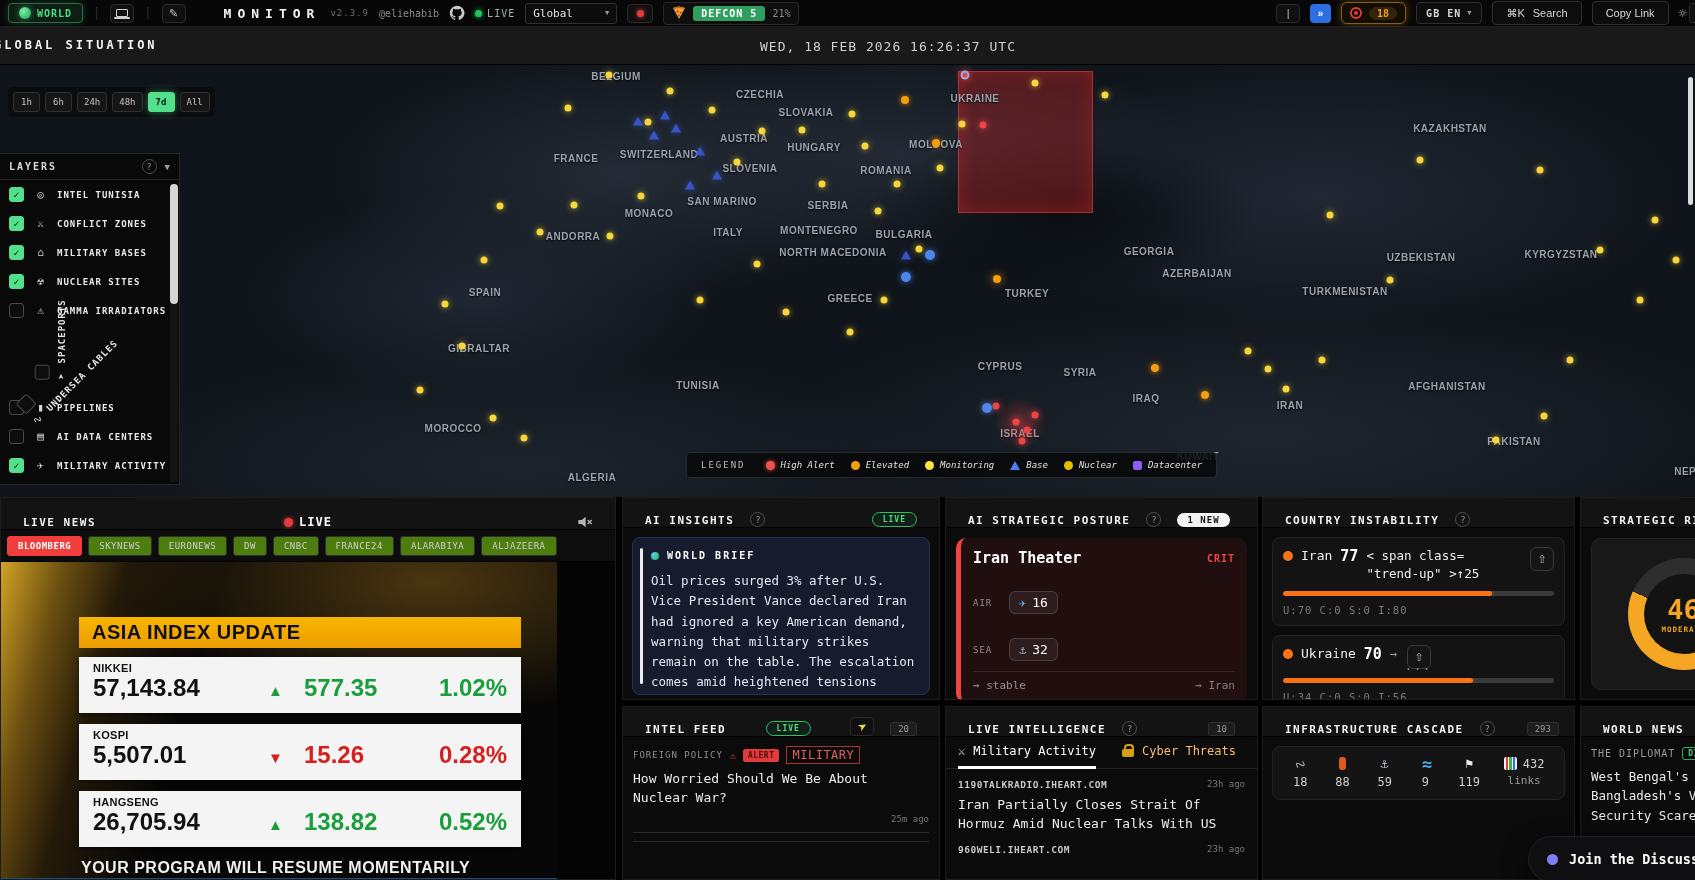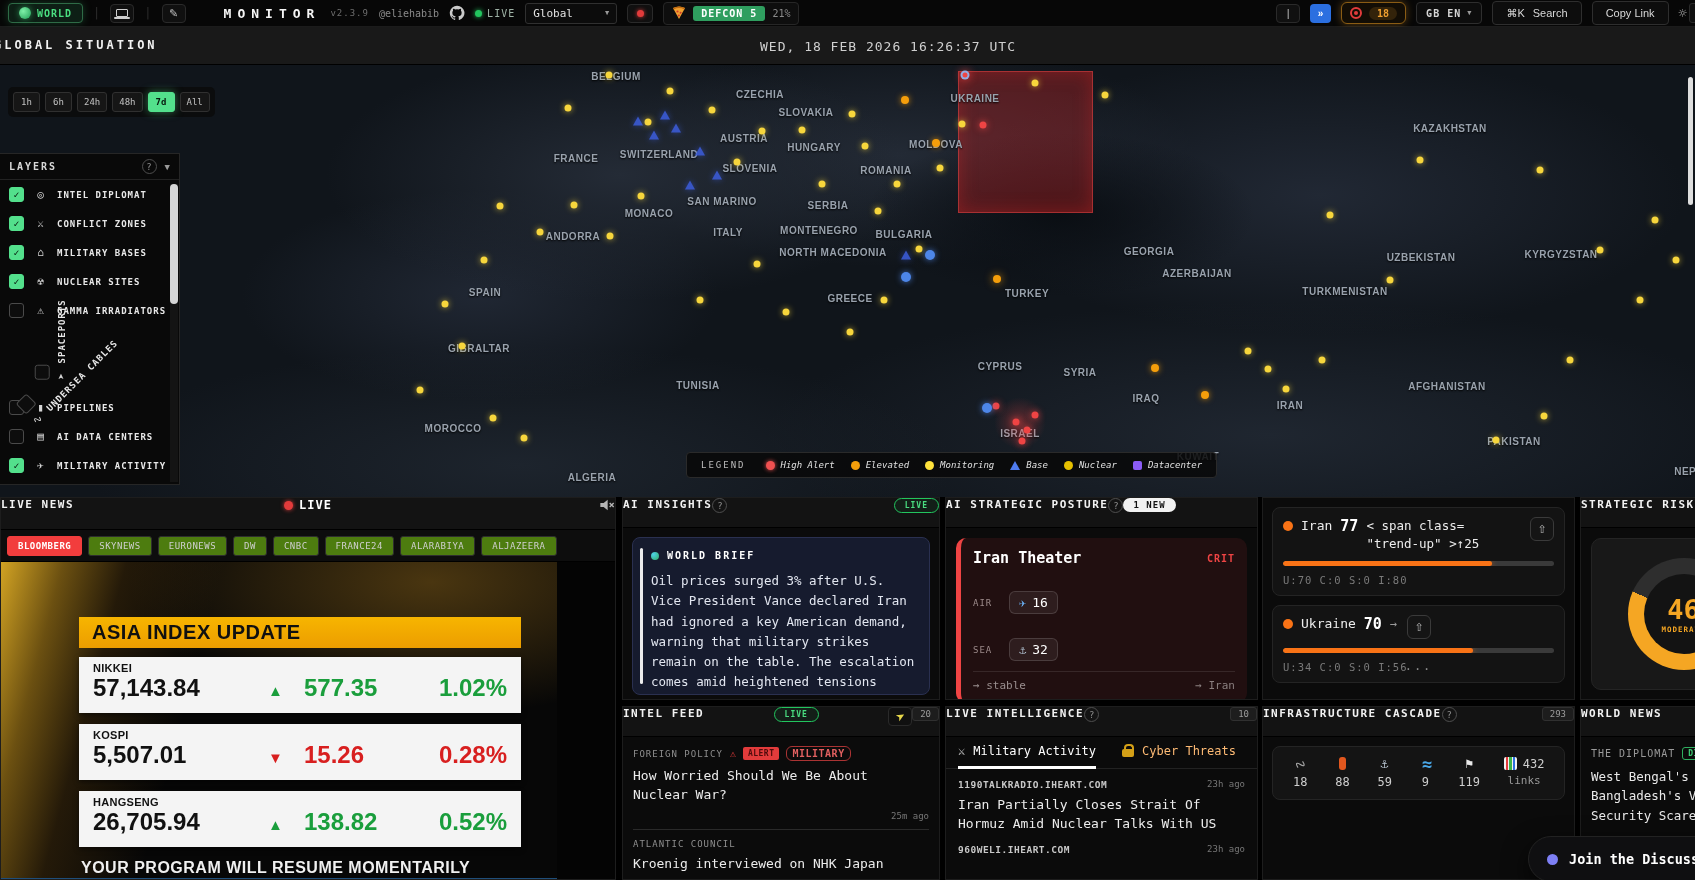--- a/index.html
+++ b/index.html
@@ -100,21 +100,21 @@
   .sw-red .sw { background:#f05050; box-shadow:0 0 4px #f05050; }
   .sw-orange .sw { background:#f59e0b; }
   .sw-yellow .sw { background:#ffe23c; }
   .sw-tri .sw { width:0; height:0; border-radius:0; border-left:5px solid transparent; border-right:5px solid transparent; border-bottom:9px solid #4f7cf0; background:none; }
   .sw-gold .sw { background:#e6c000; }
   .sw-purple .sw { background:#8b5cf6; border-radius:2px; }
 
   
   .bottom { position:absolute; left:0; top:497px; width:1695px; height:383px; background:#000; }
   .panel { position:absolute; background:#0b0b0b; border:1px solid #1d1d1d; overflow:hidden; }
-  .p-hd { display:flex; align-items:flex-start; gap:0; height:30px; padding:0 0; background:#131313; border-bottom:1px solid #000; }
+  .p-hd { display:flex; align-items:flex-end; gap:16px; height:30px; padding:0 22px; background:#131313; border-bottom:1px solid #000; }
   .p-title { font-size:11px; font-weight:bold; letter-spacing:1.5px; color:#f2f2f2; white-space:nowrap; }
   .live-pill { border:1px solid #22c55e; color:#4ade80; background:rgba(34,197,94,.07); font-size:8px; font-weight:bold; letter-spacing:1px; padding:2px 10px; border-radius:999px; }
   .cnt-badge { background:#1d1d1d; border:1px solid #303030; color:#9a9a9a; font-size:9px; padding:1px 7px; border-radius:3px; }
   .new-pill { background:#f2f2f2; color:#111; font-size:9px; font-weight:bold; letter-spacing:1px; padding:2px 10px; border-radius:999px; }
 
   
   .ln-hd { height:32px; }
   .ln-live { position:absolute; left:50%; transform:translateX(-50%); display:flex; align-items:center; gap:6px; font-size:12px; font-weight:bold; color:#fff; letter-spacing:1px; }
   .ln-live .dot-red { width:9px; height:9px; }
   .mute { margin-left:auto; }
@@ -148,21 +148,21 @@
   .brief-dot { width:8px; height:8px; border-radius:50%; background:radial-gradient(circle at 30% 30%, #4fd0e8, #2faf62); }
   .brief-label { font-size:10px; font-weight:bold; letter-spacing:2px; color:#fff; }
   .brief-text { font-size:12.5px; color:#e2e6f0; line-height:1.62; }
 
   
   .if-item { padding:9px 10px 0 10px; }
   .meta-row { display:flex; align-items:center; gap:7px; }
   .src { font-size:9px; color:#8f8f8f; letter-spacing:1px; }
   .warn-ic { color:#e23b3b; font-size:10px; }
   .b-alert { background:#e23b3b; color:#4d0c0c; font-size:8px; font-weight:bold; padding:2px 5px; border-radius:2px; letter-spacing:.5px; }
-  .b-mil { border:1px solid #a33; color:#e06060; font-size:10px; font-weight:bold; padding:1px 5px; border-radius:6px; letter-spacing:.5px; }
+  .b-mil { border:1px solid #a33; color:#e06060; font-size:12px; font-weight:normal; padding:1px 5px; border-radius:0; letter-spacing:.5px; }
   .headline { font-size:13px; color:#ececec; line-height:1.45; margin-top:6px; }
   .time-r { display:block; text-align:right; font-size:9px; color:#777; margin-top:6px; }
   .if-div { border:none; border-top:1px solid #2a2a2a; margin:8px 10px 0 10px; }
 
   
   .sp-card { margin:10px 10px 0 10px; background:rgba(150,40,45,.16); border-left:5px solid #ef4444; border-radius:10px; padding:11px 12px; }
   .sp-top { display:flex; align-items:center; }
   .sp-name { font-size:15px; font-weight:bold; color:#fff; }
   .sp-crit { margin-left:auto; color:#ef4444; font-size:10px; font-weight:bold; letter-spacing:1px; }
   .sp-stat { display:flex; align-items:center; gap:10px; margin-top:24px; }
@@ -459,21 +459,21 @@
     <div class="layers-hd">
       <span class="layers-title">LAYERS</span>
       <span class="qc"></span>
       <span class="filter-caret">▼</span>
     </div>
     <div>
       
     <div class="layer-row lyr-red checked">
           <span class="cb"></span>
           <span class="layer-ic">◎</span>
-          <span class="layer-label">INTEL DIPLOMAT</span>
+          <span class="layer-label">INTEL TUNISIA</span>
         </div><div class="layer-row checked">
           <span class="cb"></span>
           <span class="layer-ic">⚔</span>
           <span class="layer-label">CONFLICT ZONES</span>
         </div><div class="layer-row checked">
           <span class="cb"></span>
           <span class="layer-ic">⌂</span>
           <span class="layer-label">MILITARY BASES</span>
         </div><div class="layer-row checked">
           <span class="cb"></span>
@@ -641,28 +641,20 @@
               <span class="warn-ic">⚠</span>
               <span class="b-alert">ALERT</span>
               <span class="b-mil">MILITARY</span>
             </div>
             <div class="headline">How Worried Should We Be About Nuclear War?</div>
             <span class="time-r">25m ago</span>
           </div>
           <hr class="if-div">
         </div>
         <div>
-          <div class="if-item">
-            <div class="meta-row">
-              <span class="src">ATLANTIC COUNCIL</span>
-
-            </div>
-            <div class="headline">Kroenig interviewed on NHK Japan</div>
-
-          </div>
           <hr class="if-div">
         </div>
       </div>
   </div>
 
   <div class="panel" style="left:945px;top:0;width:313px;height:203px;">
     <div class="p-hd">
       <span class="p-title">AI STRATEGIC POSTURE</span>
       <span class="qc"></span>
       <span class="new-pill">1 NEW</span>
@@ -730,20 +722,24 @@
           <div class="li-meta">
             <span class="li-src">960WELI.IHEART.COM</span>
             <span class="li-time">23h ago</span>
           </div>
 
         </div>
       </div>
   </div>
 
   <div class="panel" style="left:1262px;top:0;width:313px;height:203px;">
+    <div class="p-hd">
+      <span class="p-title">COUNTRY INSTABILITY</span>
+      <span class="qc"></span>
+    </div>
     <div>
 
     <div class="ci-card">
           <div class="ci-top">
             <span class="ci-dot"></span>
             <span class="ci-name">Iran</span>
             <span class="ci-score">77</span>
             <span class="ci-trend">&lt; span class= "trend-up" &gt;↑25</span>
 
             <button class="share-btn">

